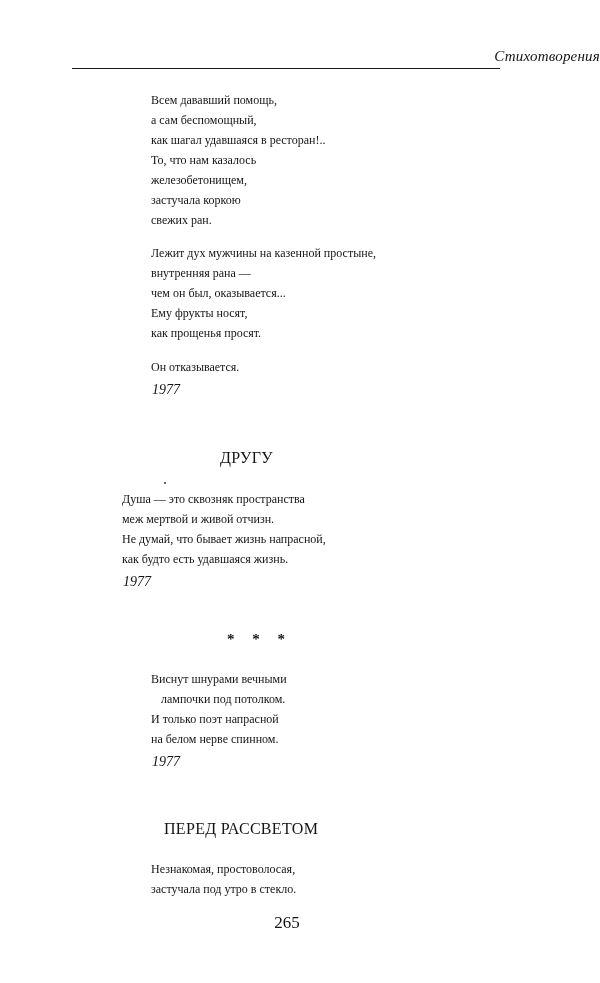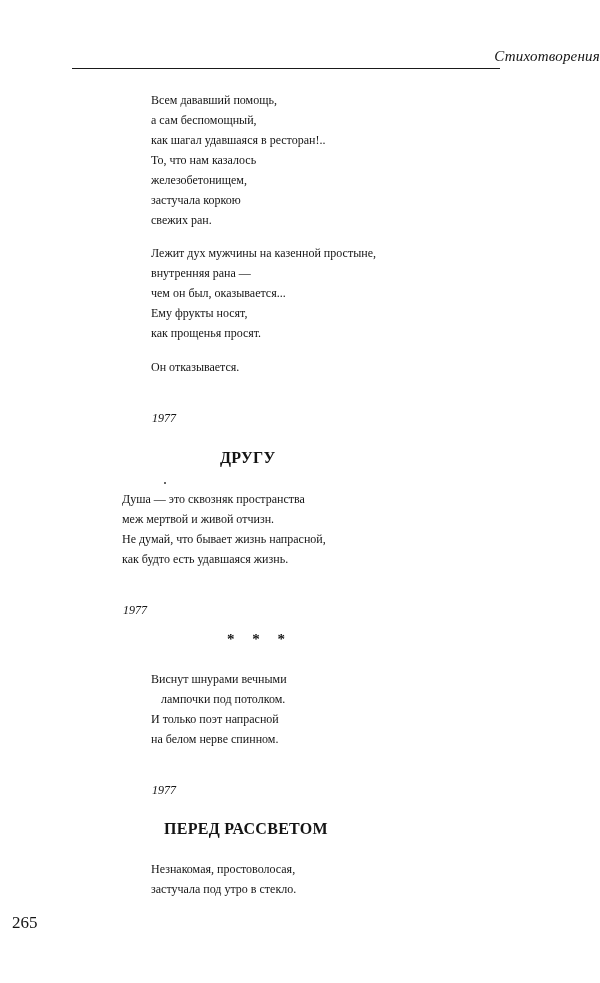--- a/index.html
+++ b/index.html
@@ -13,35 +13,35 @@
     font-style: italic; font-size: 15px; letter-spacing: 0.2px; line-height: 18px;
   }
   .rule {
     position: absolute; left: 72px; top: 68px; width: 428px; height: 0;
     border-top: 1.6px solid #1a1a1a;
   }
   .line {
     position: absolute; font-size: 12px; line-height: 20px; white-space: nowrap;
   }
   .year {
-    position: absolute; font-style: italic; font-size: 12px; line-height: 18px; margin-top: 28px;
+    position: absolute; font-style: italic; font-size: 14px; line-height: 18px;
   }
   .title {
-    position: absolute; font-weight: bold; font-size: 16px; line-height: 20px;
+    position: absolute; font-weight: normal; font-size: 16px; line-height: 20px;
     letter-spacing: 0.3px; white-space: nowrap;
   }
   .stars {
     position: absolute; font-weight: bold; font-size: 15px; line-height: 18px;
     letter-spacing: 7px; white-space: nowrap;
   }
   .dot {
     position: absolute; width: 2px; height: 2px; background: #333; border-radius: 1px;
   }
   .folio {
-    position: absolute; left: 12px; top: 912px; width: 574px; 
+    position: absolute; left: 0; top: 912px; width: 574px; text-align: center;
     font-size: 17px; line-height: 22px;
   }
 </style>
 </head>
 <body>
 
 <div class="running-head">Стихотворения</div>
 <div class="rule"></div>
 
 <div>

